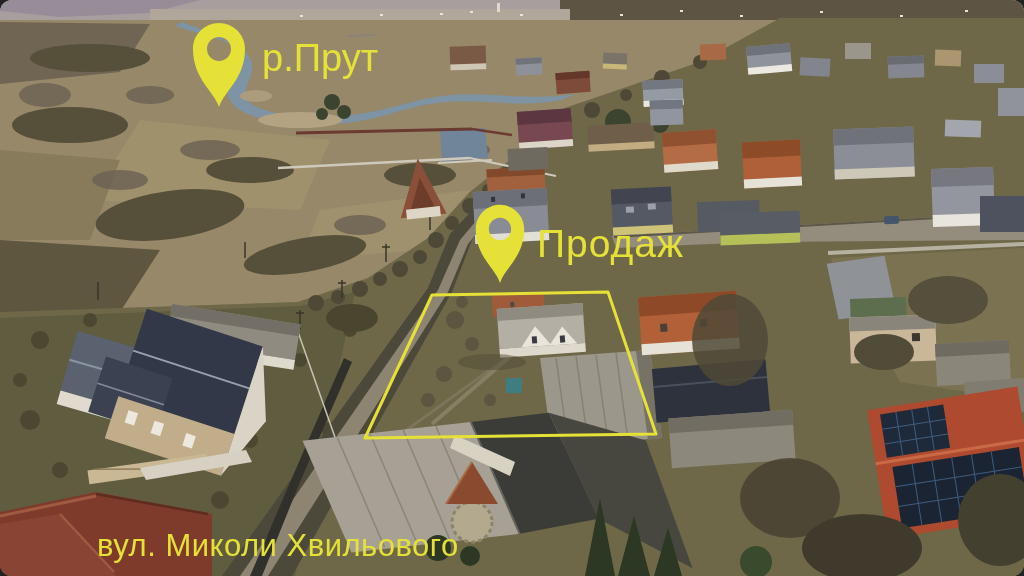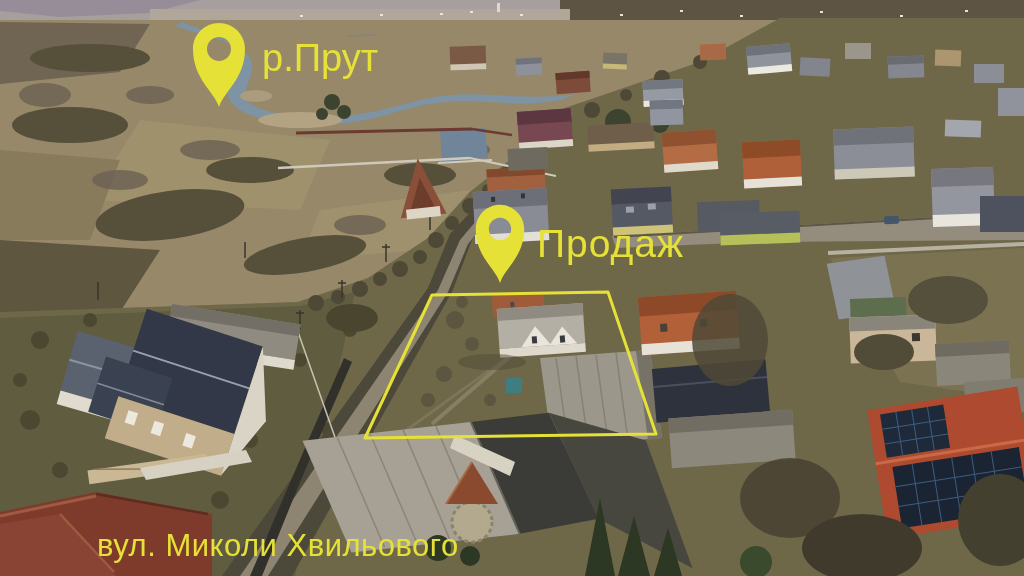--- a/index.html
+++ b/index.html
@@ -1,16 +1,16 @@
 <!DOCTYPE html>
 <html><head>
 <meta charset="utf-8">
 <style>
   html,body{margin:0;padding:0;background:#222;overflow:hidden;}
-  .stage{position:relative;width:1024px;height:576px;overflow:hidden;}
+  .stage{position:relative;width:1024px;height:576px;overflow:hidden;border-radius:12px;}
   svg{display:block;width:1024px;height:576px;}
   text{font-family:"Liberation Sans","DejaVu Sans",sans-serif;}
 </style>
 </head>
 <body>
 
 <div class="stage">
 <svg viewBox="0 0 1024 576" xmlns="http://www.w3.org/2000/svg">
 
   <g>

